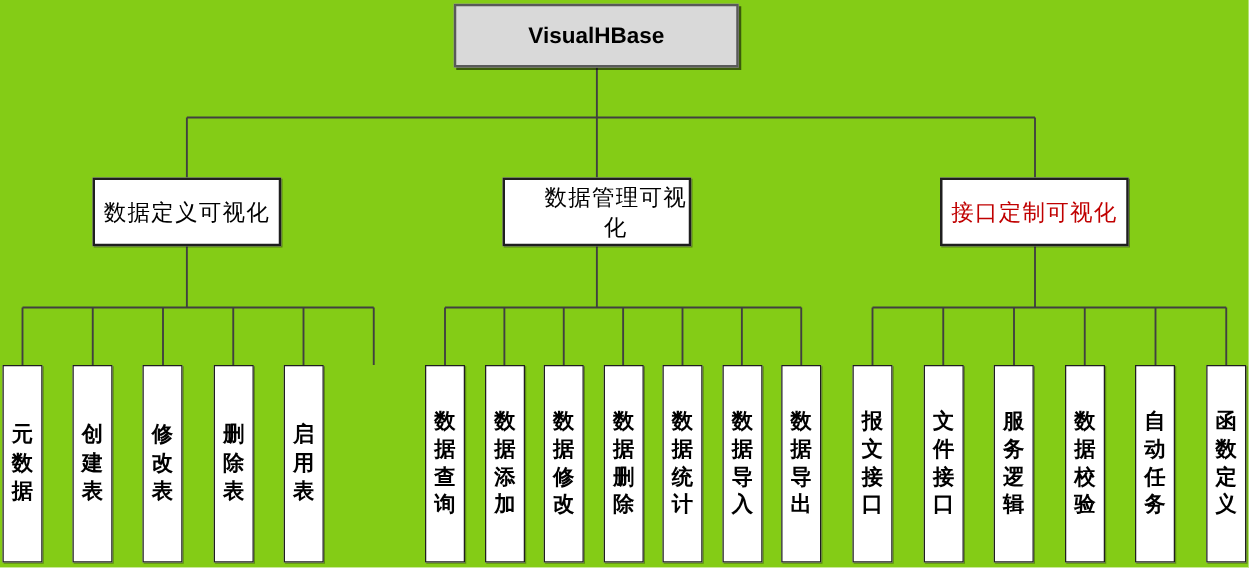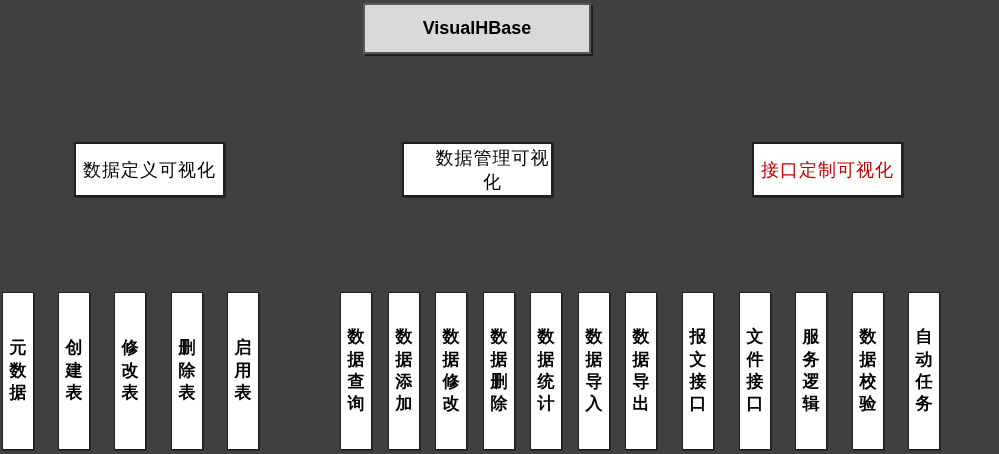--- a/index.html
+++ b/index.html
@@ -5,21 +5,21 @@
   html, body {
     margin: 0;
     padding: 0;
     background: #ffffff;
     font-family: "Liberation Sans", "DejaVu Sans", sans-serif;
   }
   .canvas {
     position: relative;
     width: 999px;
     height: 454px;
-    background: #404040;
+    background: #84cc16;
     overflow: hidden;
   }
   .lines {
     position: absolute;
     left: 0;
     top: 0;
   }
   .node {
     position: absolute;
     box-sizing: border-box;
@@ -159,14 +159,17 @@
     </div>
   <div class="node leaf" style="left:795px">
       <div class="vlabel">服务逻辑</div>
     </div>
   <div class="node leaf" style="left:852px">
       <div class="vlabel">数据校验</div>
     </div>
   <div class="node leaf" style="left:908px">
       <div class="vlabel">自动任务</div>
     </div>
+  <div class="node leaf" style="left:965px">
+      <div class="vlabel">函数定义</div>
+    </div>
 
 </div>
 
 </body></html>

